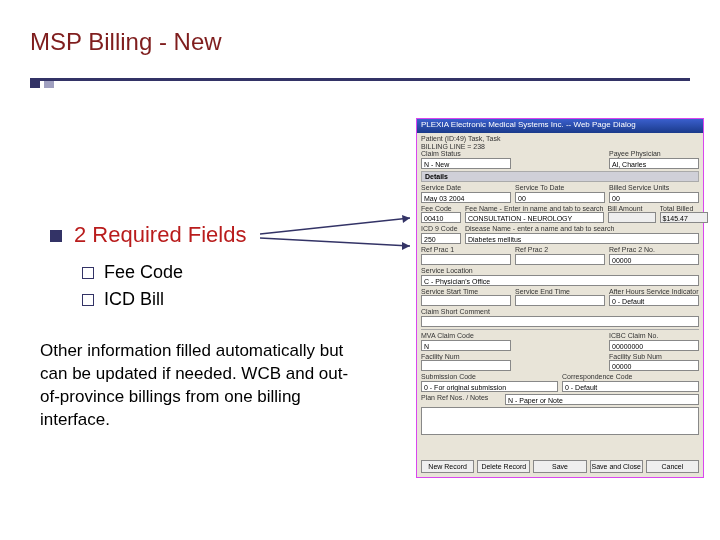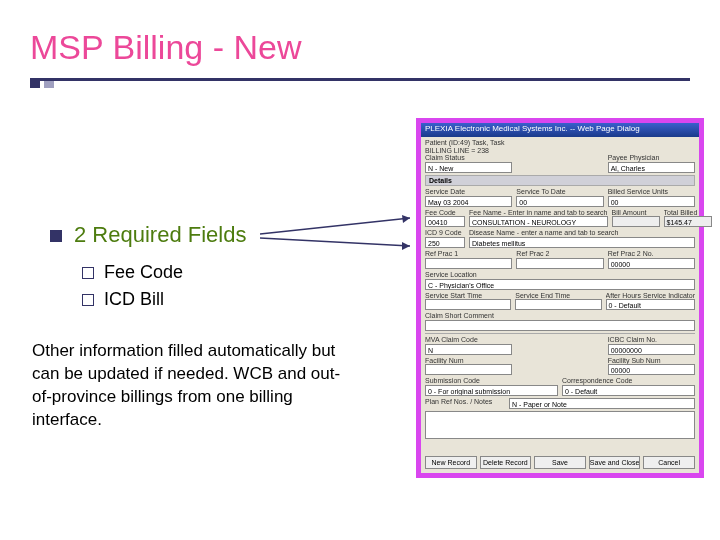--- a/index.html
+++ b/index.html
@@ -15,23 +15,23 @@
   .slide {
     position: relative;
     width: 720px;
     height: 540px;
     box-sizing: border-box;
   }
   .title {
     position: absolute;
     left: 30px;
     top: 28px;
-    font-size: 34px;
+    font-size: 24px;
     font-weight: 400;
-    color: #ec4899;
+    color: #7f1d1d;
   }
   .title-underline {
     position: absolute;
     left: 30px;
     top: 78px;
     width: 660px;
     height: 3px;
     background: #333366;
   }
   .title-accent1 {
@@ -48,21 +48,21 @@
     top: 78px;
     width: 10px;
     height: 10px;
     background: #a0a0c0;
   }
   .bullet-lvl1 {
     position: absolute;
     left: 50px;
     top: 222px;
     font-size: 22px;
-    color: #4d7c0f;
+    color: #b91c1c;
   }
   .bullet-lvl1 .sq {
     display: inline-block;
     width: 12px;
     height: 12px;
     background: #333366;
     margin-right: 12px;
     vertical-align: middle;
   }
   .bullet-lvl2 {
@@ -79,35 +79,35 @@
     vertical-align: middle;
     background: #fff;
   }
   .sub-list {
     position: absolute;
     left: 82px;
     top: 256px;
   }
   .body-text {
     position: absolute;
-    left: 32px;
+    left: 40px;
     top: 340px;
     width: 320px;
     font-size: 17px;
     line-height: 1.35;
   }
   
   .dialog {
     position: absolute;
     right: 16px;
     top: 118px;
     width: 288px;
     height: 360px;
     background: #e8e4d8;
-    border: 5px solid #d946ef;
+    border: 1px solid #d946ef;
     box-sizing: border-box;
     font-size: 8px;
     color: #000;
   }
   .dialog .titlebar {
     height: 14px;
     background: linear-gradient(#3a5fcd, #1a3a8a);
     color: #fff;
     font-size: 8px;
     padding: 1px 4px;

